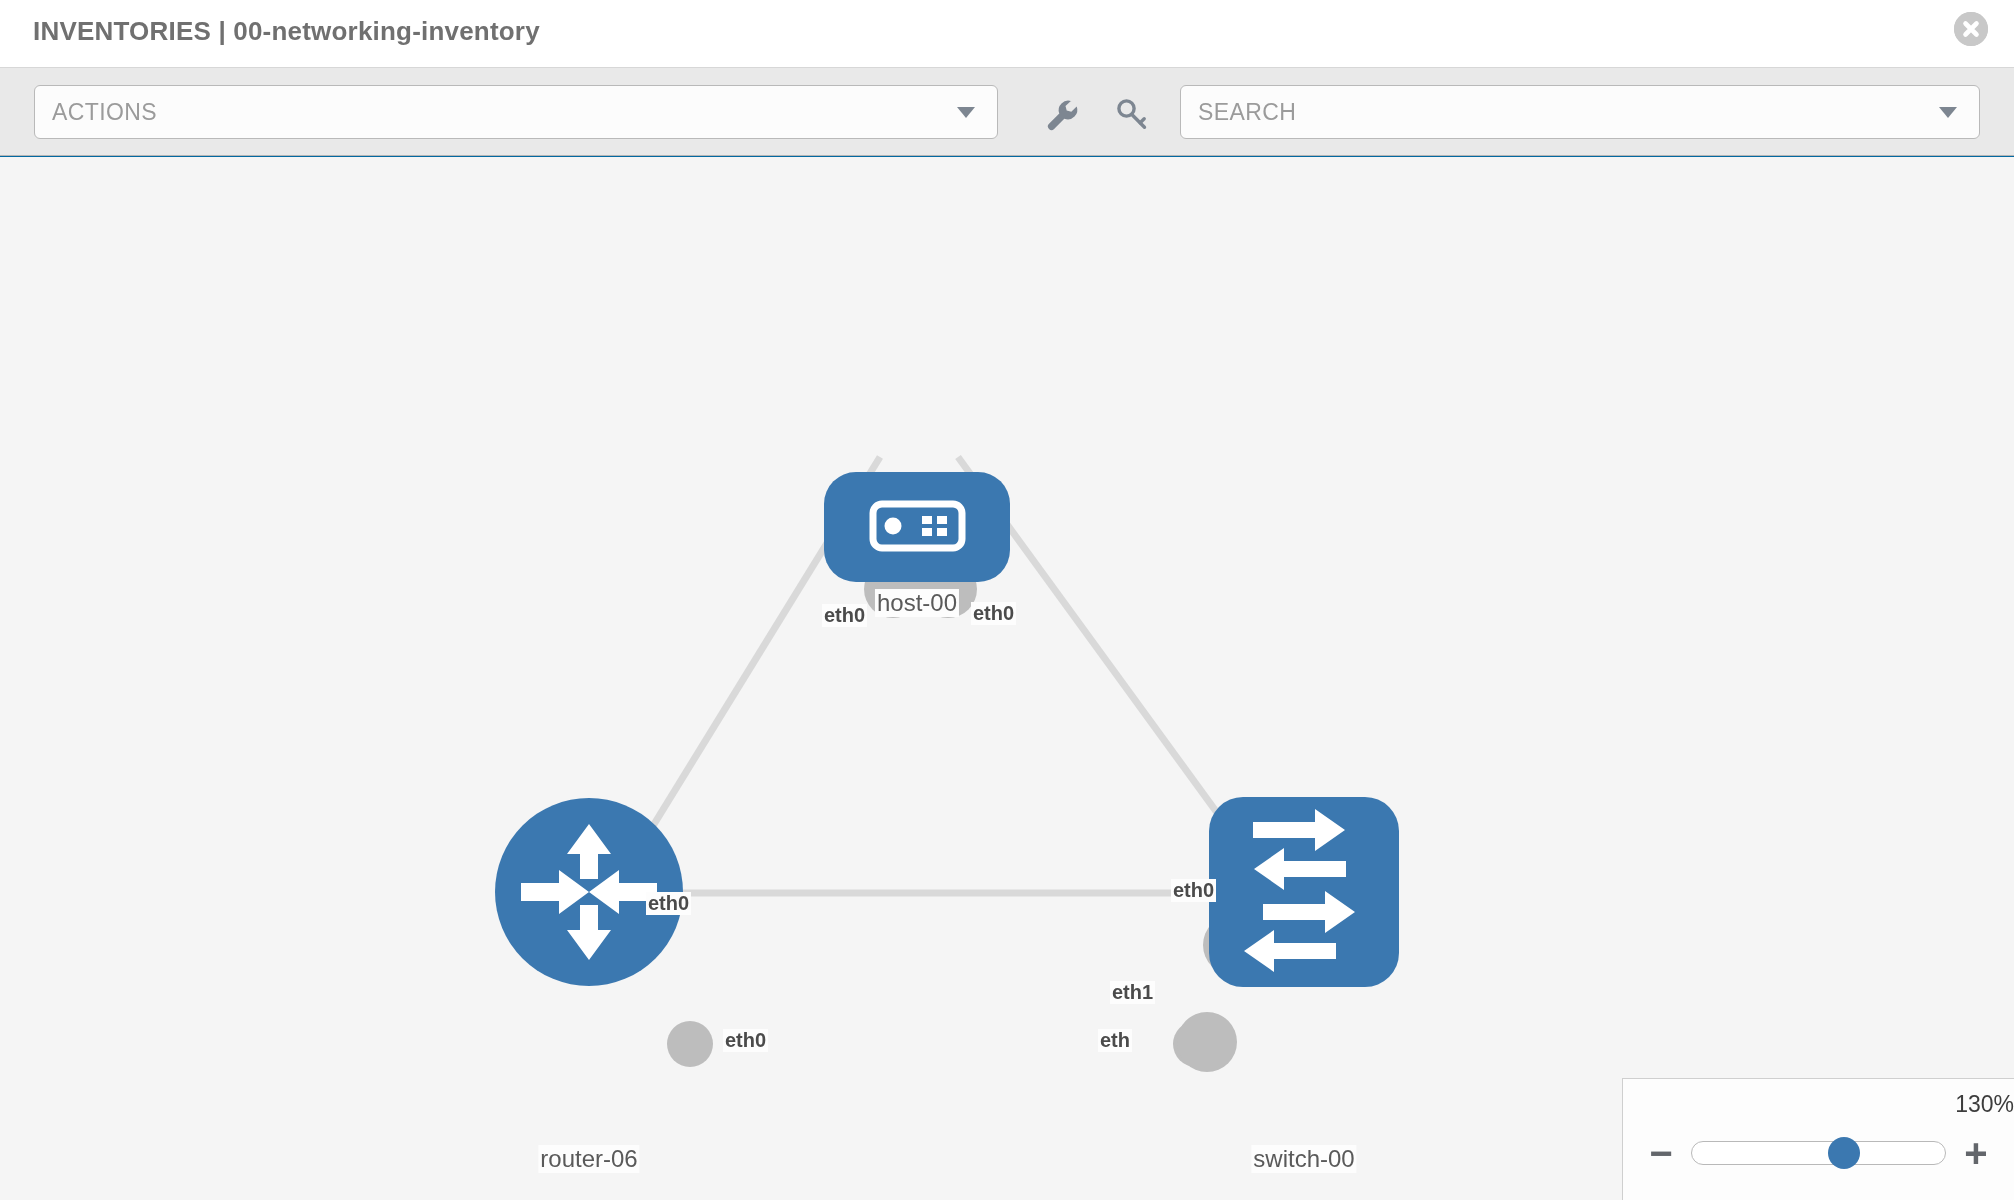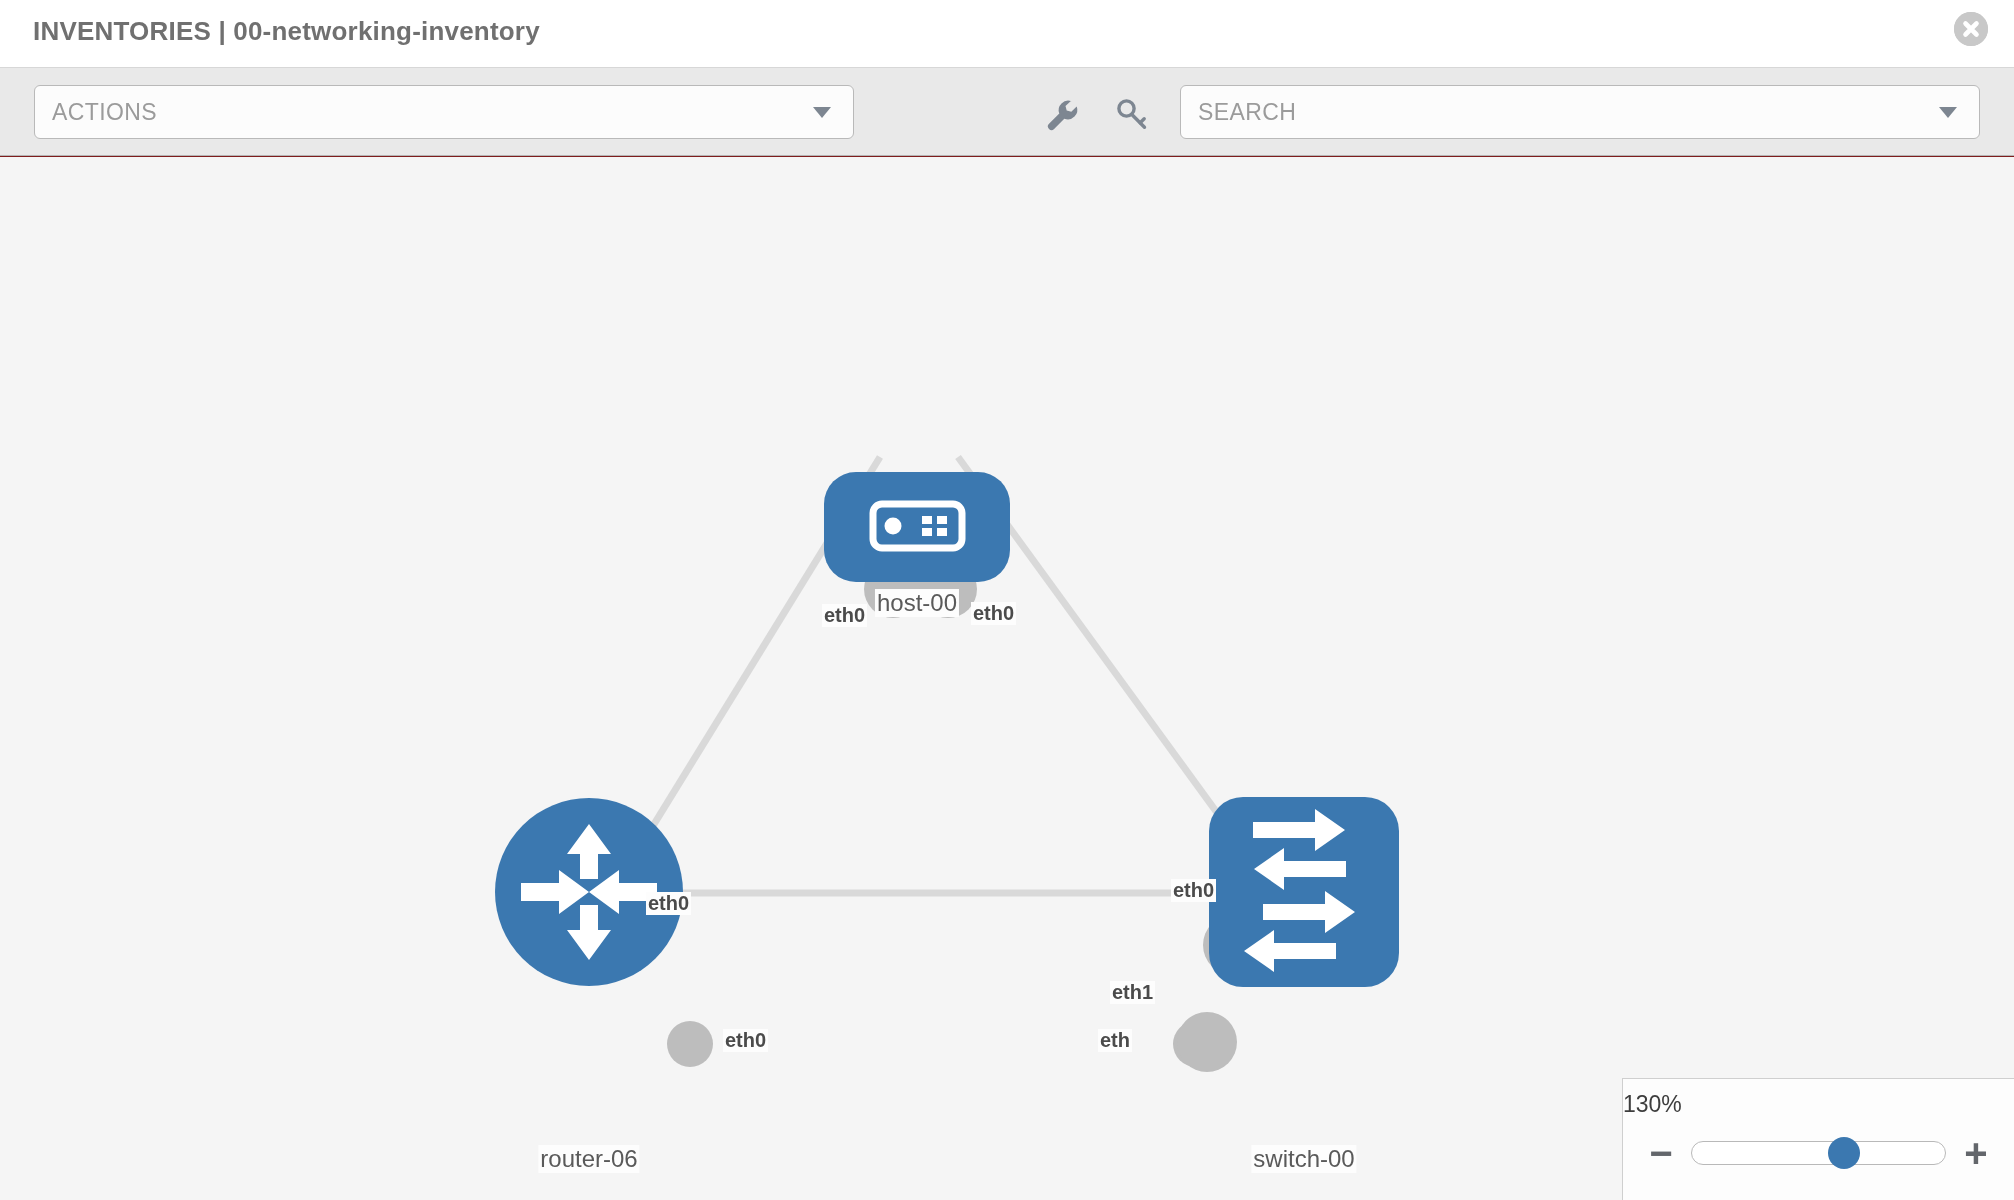--- a/index.html
+++ b/index.html
@@ -8,21 +8,21 @@
     margin: 0; padding: 0;
     width: 2014px; height: 1200px;
     overflow: hidden;
     background: #ffffff;
     font-family: "Liberation Sans", sans-serif;
   }
   #app {
     position: relative;
     width: 2014px;
     height: 1200px;
-    background: #7f1d1d;
+    background: #0369a1;
   }
 
   
   .header {
     position: absolute;
     top: 0; left: 0;
     width: 2014px; height: 68px;
     background: #ffffff;
     border-bottom: 1px solid #d7d7d7;
   }
@@ -71,21 +71,21 @@
     flex: 1;
     white-space: nowrap;
   }
   .select-box .caret {
     width: 0; height: 0;
     border-left: 9px solid transparent;
     border-right: 9px solid transparent;
     border-top: 11px solid #7d8691;
     margin-right: 22px;
   }
-  #actions-select { left: 34px; top: 17px; width: 820px; }
+  #actions-select { left: 34px; top: 17px; width: 964px; }
   #search-select  { left: 1180px; top: 17px; width: 800px; }
 
   .tool-icon {
     position: absolute;
     top: 28px;
     width: 38px; height: 38px;
     cursor: pointer;
   }
   #wrench-icon { left: 1043px; }
   #key-icon    { left: 1113px; }
@@ -126,21 +126,21 @@
     right: 0; bottom: 0;
     width: 392px; height: 122px;
     background: #fdfdfd;
     border: 1px solid #cfcfcf;
     border-right: none;
     border-bottom: none;
   }
   .zoom-pct {
     position: absolute;
     top: 12px; left: 0; width: 100%;
-    text-align: left;
+    text-align: right;
     font-size: 23px;
     color: #3d3d3d;
   }
   .zoom-row {
     position: absolute;
     top: 54px; left: 0; width: 100%;
     display: flex; align-items: center;
     padding: 0 20px;
   }
   .zoom-minus, .zoom-plus {

